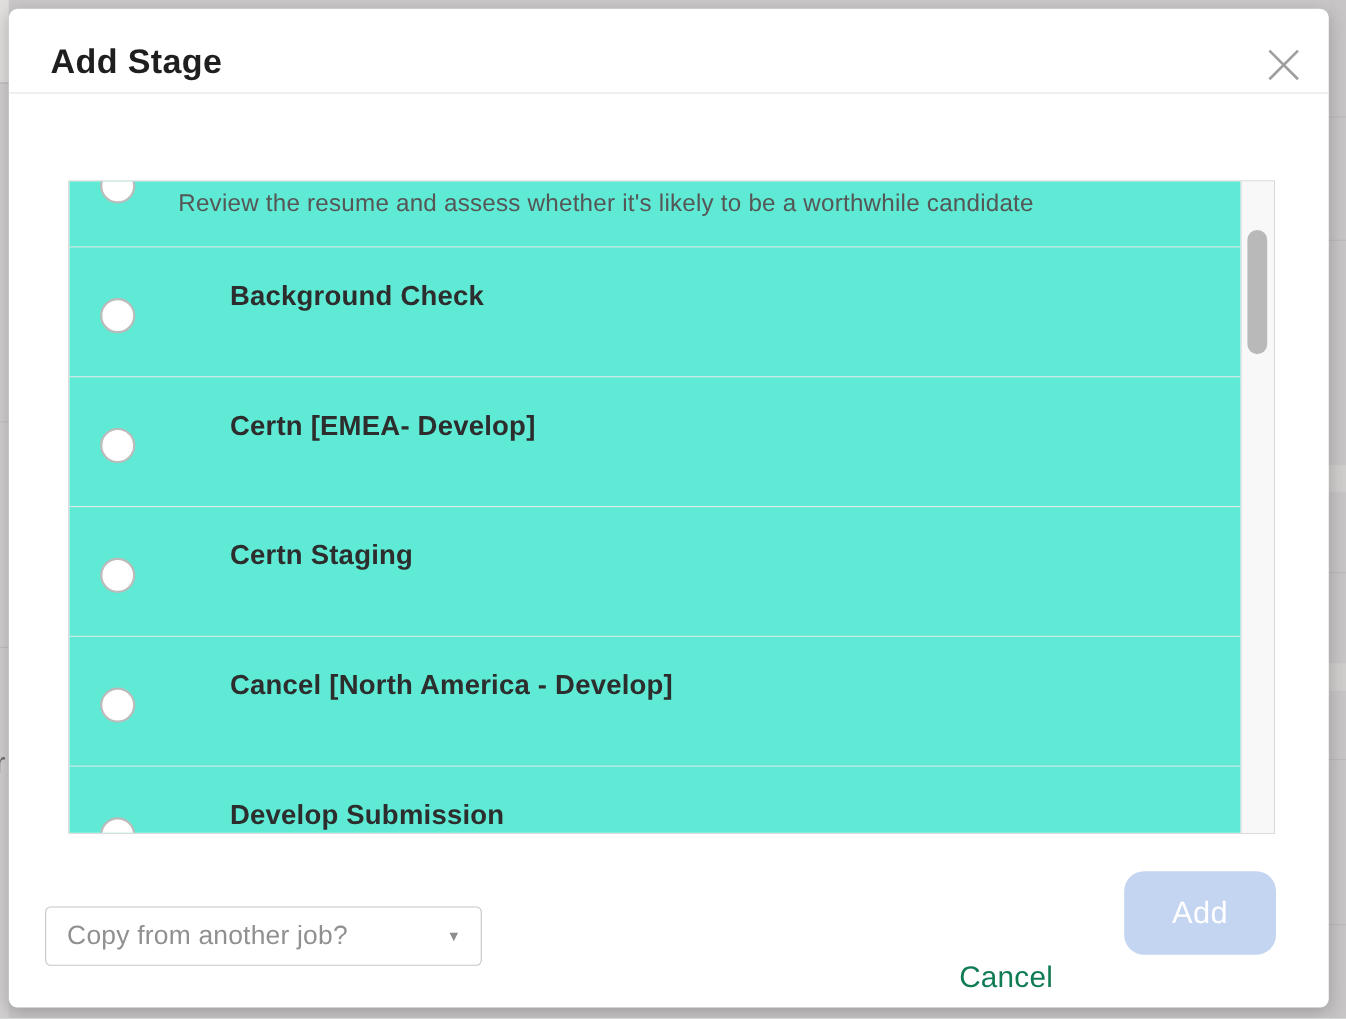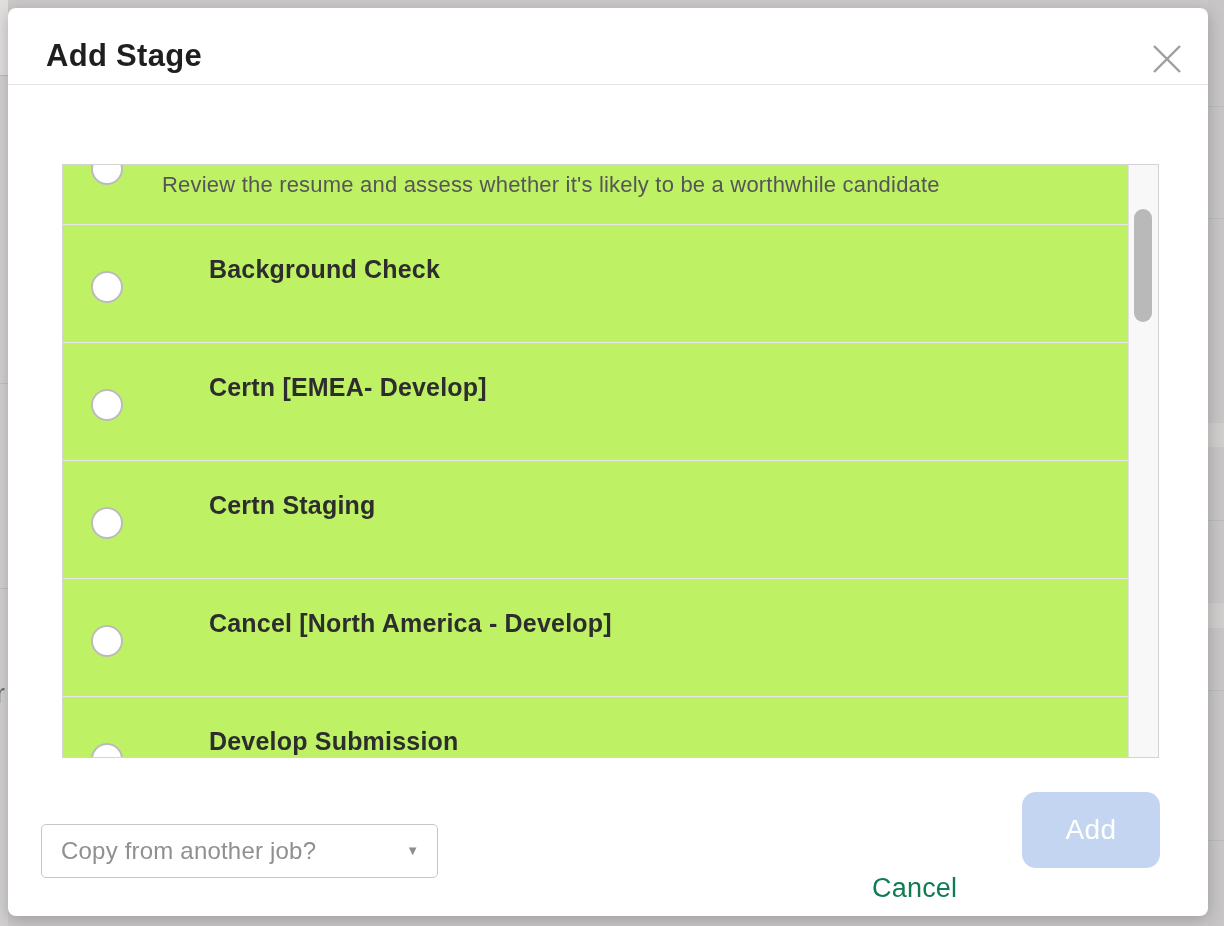--- a/index.html
+++ b/index.html
@@ -52,21 +52,21 @@
     position: absolute; left: 54px; top: 156px;
     width: 1097px; height: 594px;
     border: 1px solid #d4d4d4;
     display: flex;
   }
   .list-viewport { position: relative; width: 1065px; height: 100%; overflow: hidden; }
   .list-content  { position: absolute; left: 0; top: -58px; width: 100%; }
   .stage-row {
     position: relative; height: 118px;
     border-bottom: 1px solid #e8e8e8;
-    background: #bef264; cursor: pointer;
+    background: #5eead4; cursor: pointer;
   }
   .radio {
     position: absolute; left: 28px; top: 46px;
     width: 32px; height: 32px;
     border: 2px solid #bbbbbb; border-radius: 50%;
     background: #ffffff; display: inline-block;
   }
   .stage-title {
     position: absolute; left: 99px; top: 30px;
     font-size: 25px; font-weight: 700; color: #2d2d2d; letter-spacing: 0.2px;
@@ -188,15 +188,15 @@
     </div>
   </div>
 
   <div class="copy-dropdown">
     <span class="dd-label">Copy from another job?</span>
     <span class="caret">▼</span>
   </div>
 
   <a class="cancel-link" style="color: rgb(16, 124, 84);">Cancel</a>
 
-  <button class="add-btn" style="background: rgb(196, 213, 241); color: rgb(255, 255, 255);">Add</button>
+  <button class="add-btn" style="background: rgb(196, 213, 241); color: rgb(255, 255, 255); border-radius: 18px;">Add</button>
 
 </div>
 
 </body></html>

